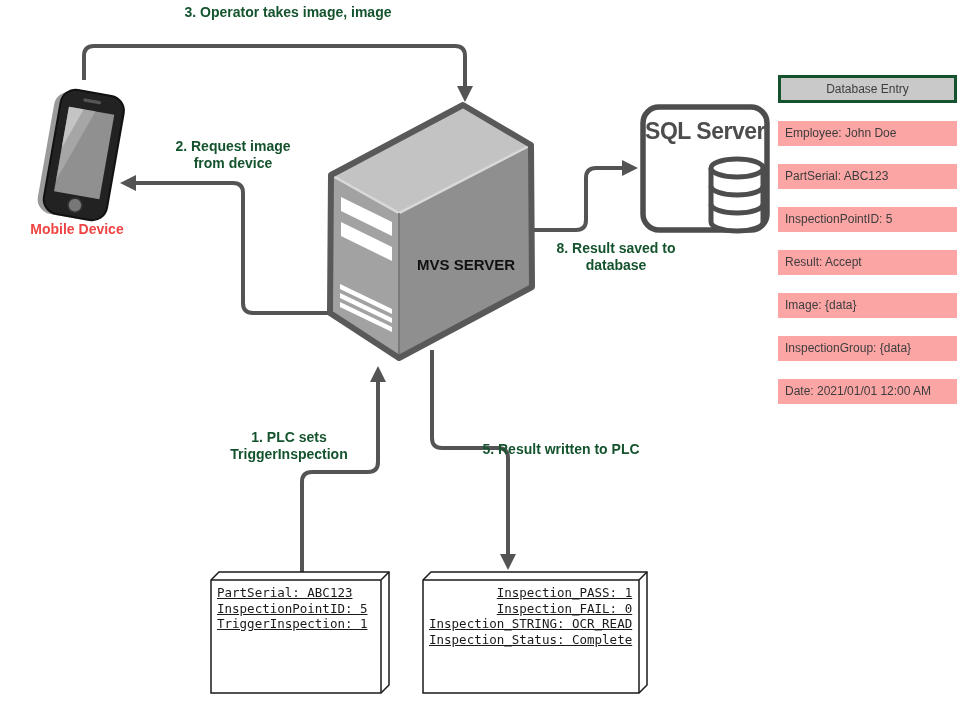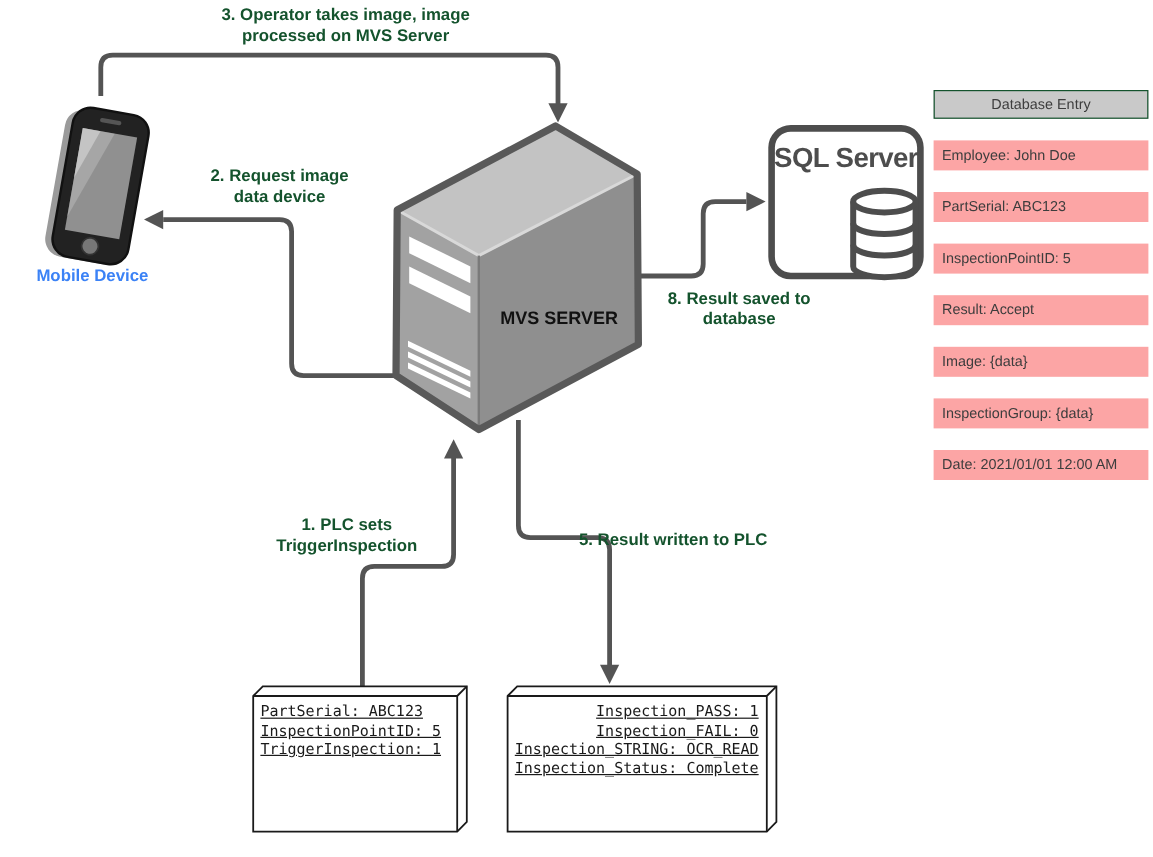--- a/index.html
+++ b/index.html
@@ -7,27 +7,27 @@
     position:relative;width:961px;height:714px;background:#ffffff;overflow:hidden;
     font-family:"Liberation Sans",sans-serif;
   }
   svg{position:absolute;left:0;top:0;}
   .lbl{
     position:absolute;transform:translateX(-50%);text-align:center;
     font-weight:bold;font-size:14px;line-height:17px;color:#14532d;white-space:nowrap;
   }
   .node-label{
     position:absolute;transform:translateX(-50%);text-align:center;
-    font-weight:bold;font-size:14px;color:#3b82f6;white-space:nowrap;
+    font-weight:bold;font-size:14px;color:#ef4444;white-space:nowrap;
   }
   
   .db-table{position:absolute;left:778px;top:75px;width:179px;font-size:12px;color:#3d3d3d;}
   .db-header{
     height:22px;line-height:22px;text-align:center;background:#c9c9c9;
-    border:1px solid #14532d;
+    border:3px solid #14532d;
   }
   .db-row{
     margin-top:18px;height:25px;line-height:25px;background:#fca5a5;
     padding-left:7px;box-sizing:border-box;
   }
   
   .plc-block{
     position:absolute;left:188px;top:532px;width:478px;height:179px;
     background:#d4d4d4;border:2px dashed #2e2e2e;box-sizing:border-box;
   }
@@ -112,25 +112,24 @@
       </g>
     </g>
   </svg>
 
   <div class="plc-block" style="z-index:-1">
     <div class="plc-title">PLC Data Block</div>
   </div>
 
   <div class="lbl" style="left:288px;top:4px;">
     <div>3. Operator takes image, image</div>
-    <div>processed on MVS Server</div>
   </div>
   <div class="lbl" style="left:221px;top:138px;margin-left:12px;">
     <div>2. Request image</div>
-    <div>data device</div>
+    <div>from device</div>
   </div>
   <div class="lbl" style="left:616px;top:240px;">
     <div>8. Result saved to</div>
     <div>database</div>
   </div>
   <div class="lbl" style="left:289px;top:429px;">
     <div>1. PLC sets</div>
     <div>TriggerInspection</div>
   </div>
   <div class="lbl" style="left:561px;top:441px;">

